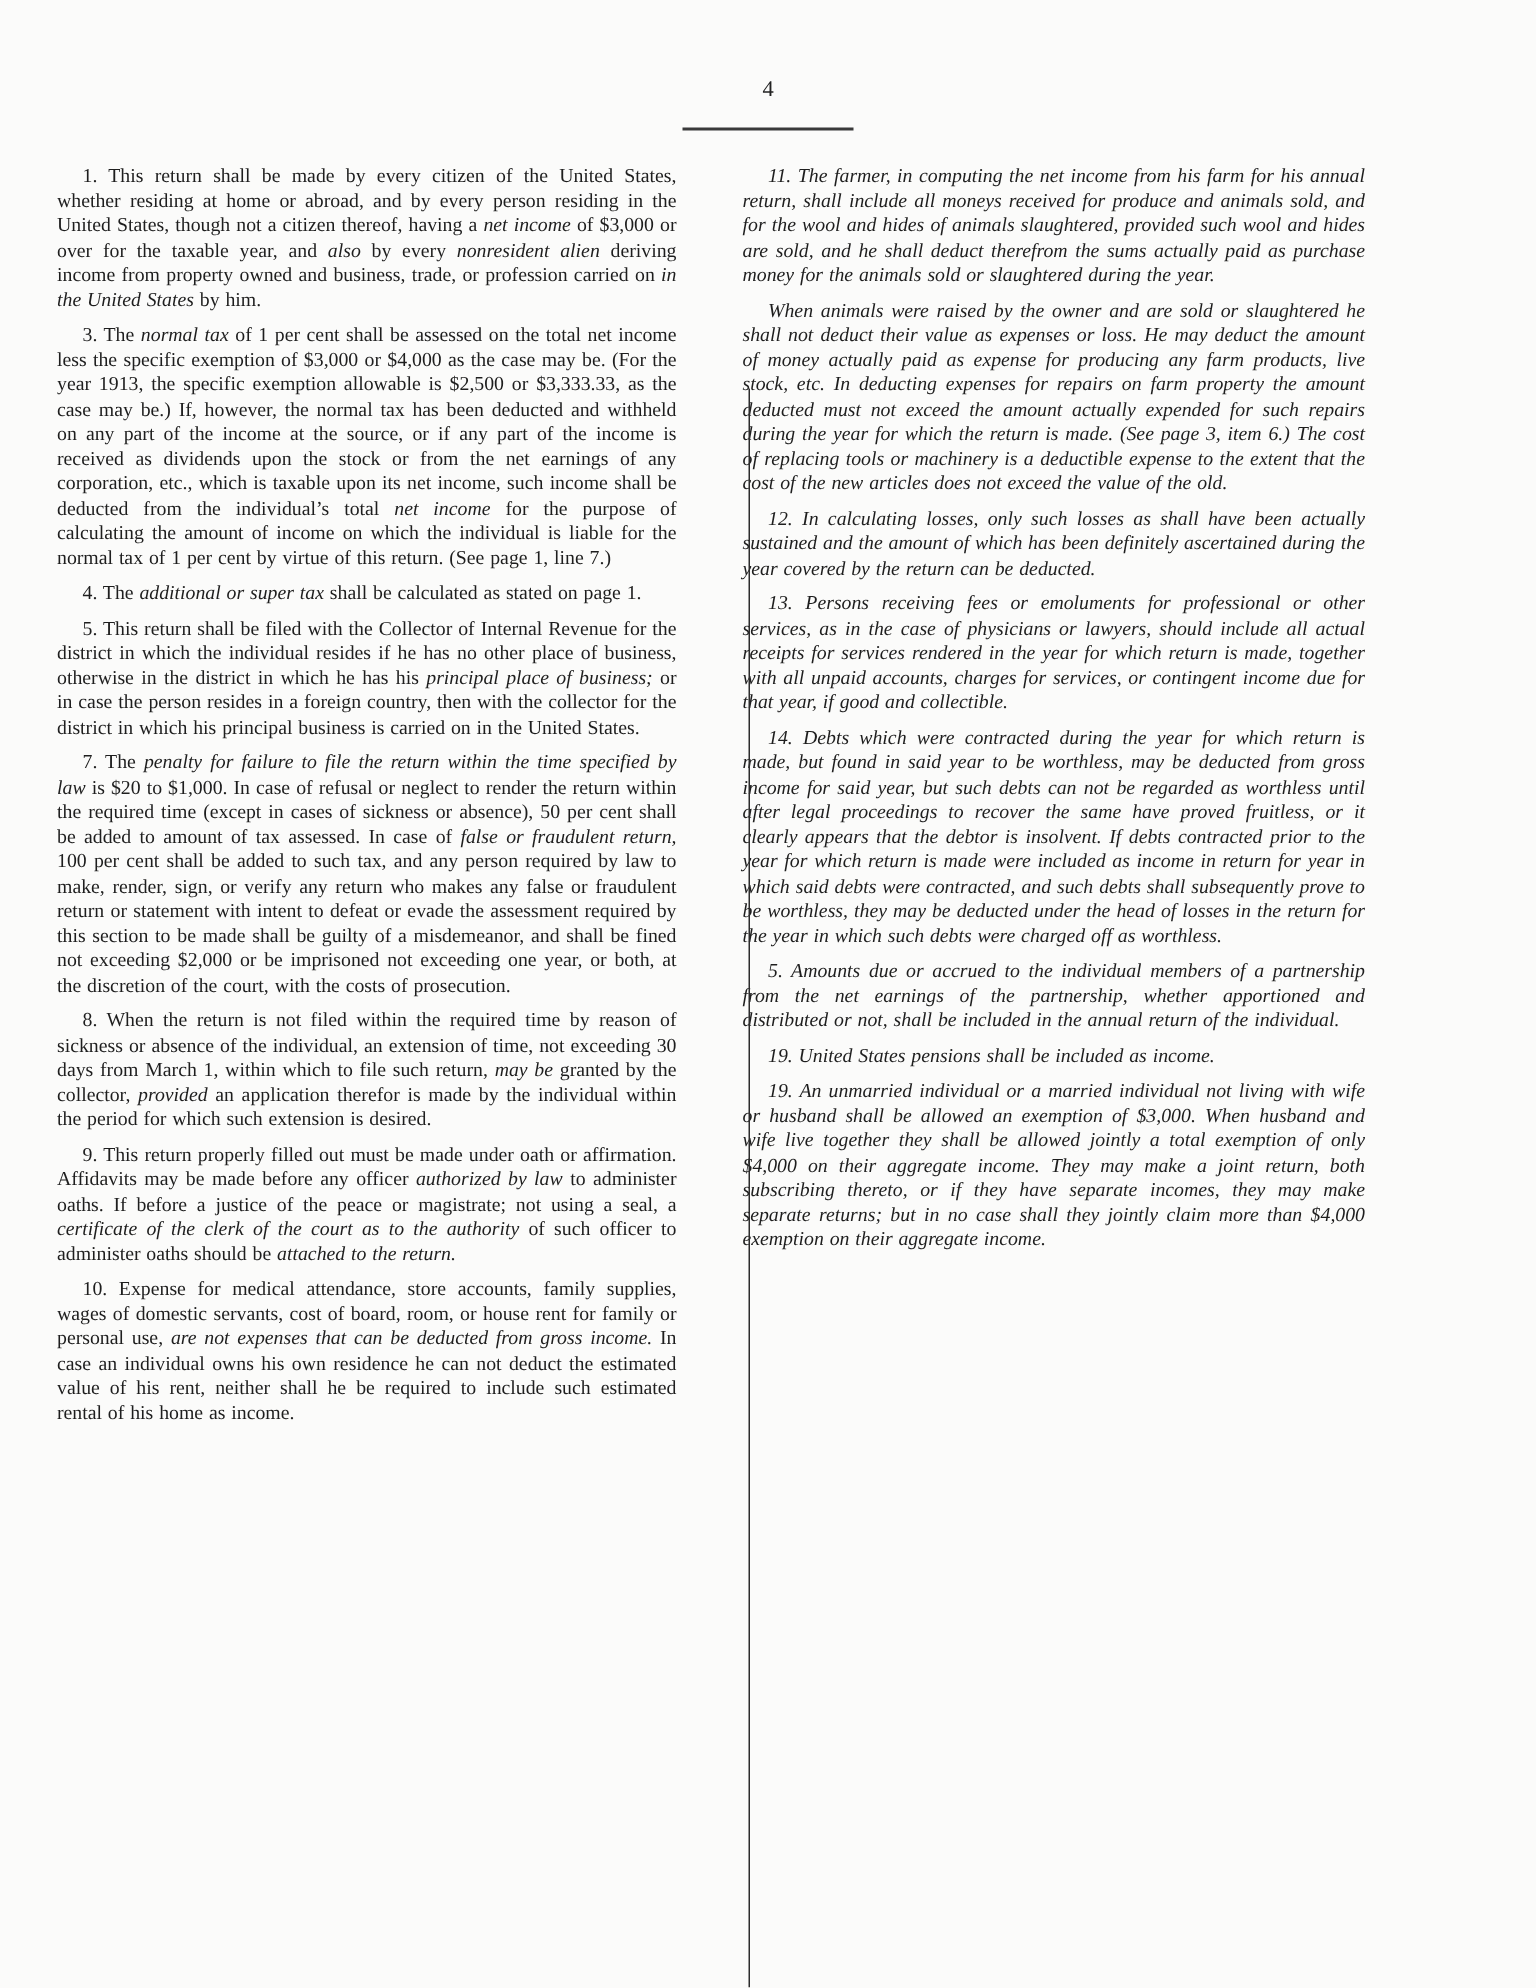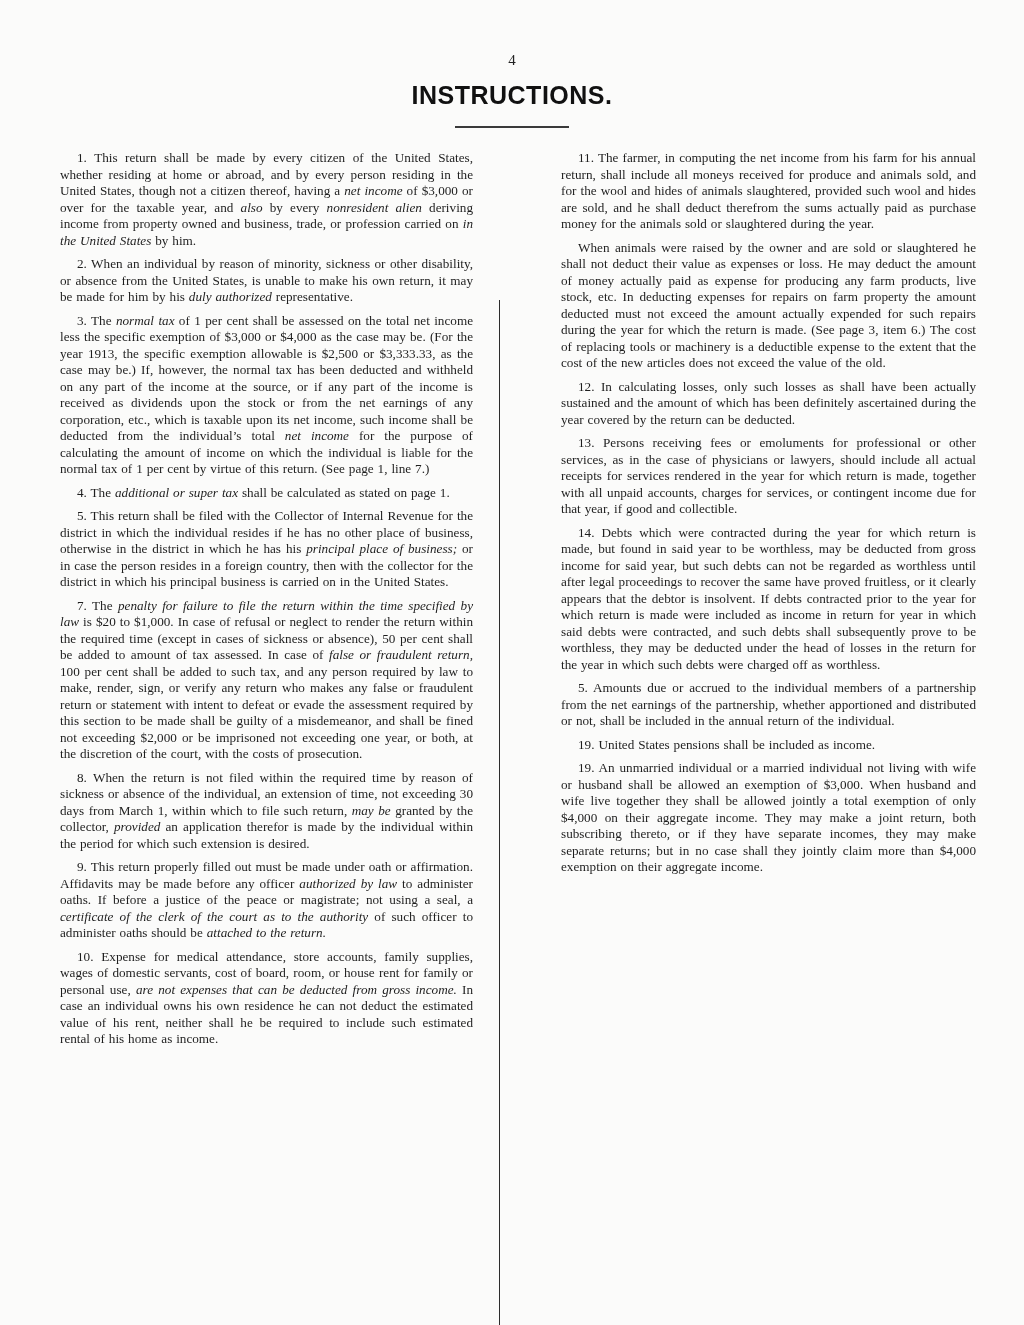--- a/index.html
+++ b/index.html
@@ -43,26 +43,27 @@
     display: flex;
     align-items: flex-start;
   }
   .column {
     text-align: justify;
     font-size: 13.2px;
     line-height: 16.5px;
     word-spacing: 0.6px;
   }
   .column.left {
-    margin-left: 60px;
+    margin-left: 38px;
     width: 413px;
   }
   .column.right {
-    margin-left: 88px;
+    margin-left: 44px;
     width: 415px;
+    font-style: italic;
   }
   .column p.para {
     margin: 0 0 7px 0;
     text-indent: 17px;
   }
   .column p.para em {
     font-style: italic;
   }
   .divider {
     position: absolute;
@@ -71,26 +72,24 @@
     width: 1px;
     height: 1117px;
     background: #2c2c2c;
   }
 </style>
 </head>
 <body>
 
 <div class="page">
   <div class="page-number">4</div>
-  <div class="doc-title">INSTRUCTIONS.</div>
   <div class="title-rule"></div>
   <div class="columns">
     <div class="column left">
         <p class="para"><span>1. This return shall be made by every citizen of the United States, whether residing at home or abroad, and by every person residing in the United States, though not a citizen thereof, having a </span><em>net income</em><span> of $3,000 or over for the taxable year, and </span><em>also</em><span> by every </span><em>nonresident alien</em><span> deriving income from property owned and business, trade, or profession carried on </span><em>in the United States</em><span> by him.</span></p>
-        <p class="para"><span>2. When an individual by reason of minority, sickness or other disability, or absence from the United States, is unable to make his own return, it may be made for him by his </span><em>duly authorized</em><span> representative.</span></p>
         <p class="para"><span>3. The </span><em>normal tax</em><span> of 1 per cent shall be assessed on the total net income less the specific exemption of $3,000 or $4,000 as the case may be. (For the year 1913, the specific exemption allowable is $2,500 or $3,333.33, as the case may be.) If, however, the normal tax has been deducted and withheld on any part of the income at the source, or if any part of the income is received as dividends upon the stock or from the net earnings of any corporation, etc., which is taxable upon its net income, such income shall be deducted from the individual’s total </span><em>net income</em><span> for the purpose of calculating the amount of income on which the individual is liable for the normal tax of 1 per cent by virtue of this return. (See page 1, line 7.)</span></p>
         <p class="para"><span>4. The </span><em>additional or super tax</em><span> shall be calculated as stated on page 1.</span></p>
         <p class="para"><span>5. This return shall be filed with the Collector of Internal Revenue for the district in which the individual resides if he has no other place of business, otherwise in the district in which he has his </span><em>principal place of business;</em><span> or in case the person resides in a foreign country, then with the collector for the district in which his principal business is carried on in the United States.</span></p>
         <p class="para"><span>7. The </span><em>penalty for failure to file the return within the time specified by law</em><span> is $20 to $1,000. In case of refusal or neglect to render the return within the required time (except in cases of sickness or absence), 50 per cent shall be added to amount of tax assessed. In case of </span><em>false or fraudulent return,</em><span> 100 per cent shall be added to such tax, and any person required by law to make, render, sign, or verify any return who makes any false or fraudulent return or statement with intent to defeat or evade the assessment required by this section to be made shall be guilty of a misdemeanor, and shall be fined not exceeding $2,000 or be imprisoned not exceeding one year, or both, at the discretion of the court, with the costs of prosecution.</span></p>
         <p class="para"><span>8. When the return is not filed within the required time by reason of sickness or absence of the individual, an extension of time, not exceeding 30 days from March 1, within which to file such return, </span><em>may be</em><span> granted by the collector, </span><em>provided</em><span> an application therefor is made by the individual within the period for which such extension is desired.</span></p>
         <p class="para"><span>9. This return properly filled out must be made under oath or affirmation. Affidavits may be made before any officer </span><em>authorized by law</em><span> to administer oaths. If before a justice of the peace or magistrate; not using a seal, a </span><em>certificate of the clerk of the court as to the authority</em><span> of such officer to administer oaths should be </span><em>attached to the return.</em></p>
         <p class="para"><span>10. Expense for medical attendance, store accounts, family supplies, wages of domestic servants, cost of board, room, or house rent for family or personal use, </span><em>are not expenses that can be deducted from gross income.</em><span> In case an individual owns his own residence he can not deduct the estimated value of his rent, neither shall he be required to include such estimated rental of his home as income.</span></p>
       </div>
     <div class="column right">
         <p class="para"><span>11. The farmer, in computing the net income from his farm for his annual return, shall include all moneys received for produce and animals sold, and for the wool and hides of animals slaughtered, provided such wool and hides are sold, and he shall deduct therefrom the sums actually paid as purchase money for the animals sold or slaughtered during the year.</span></p>

